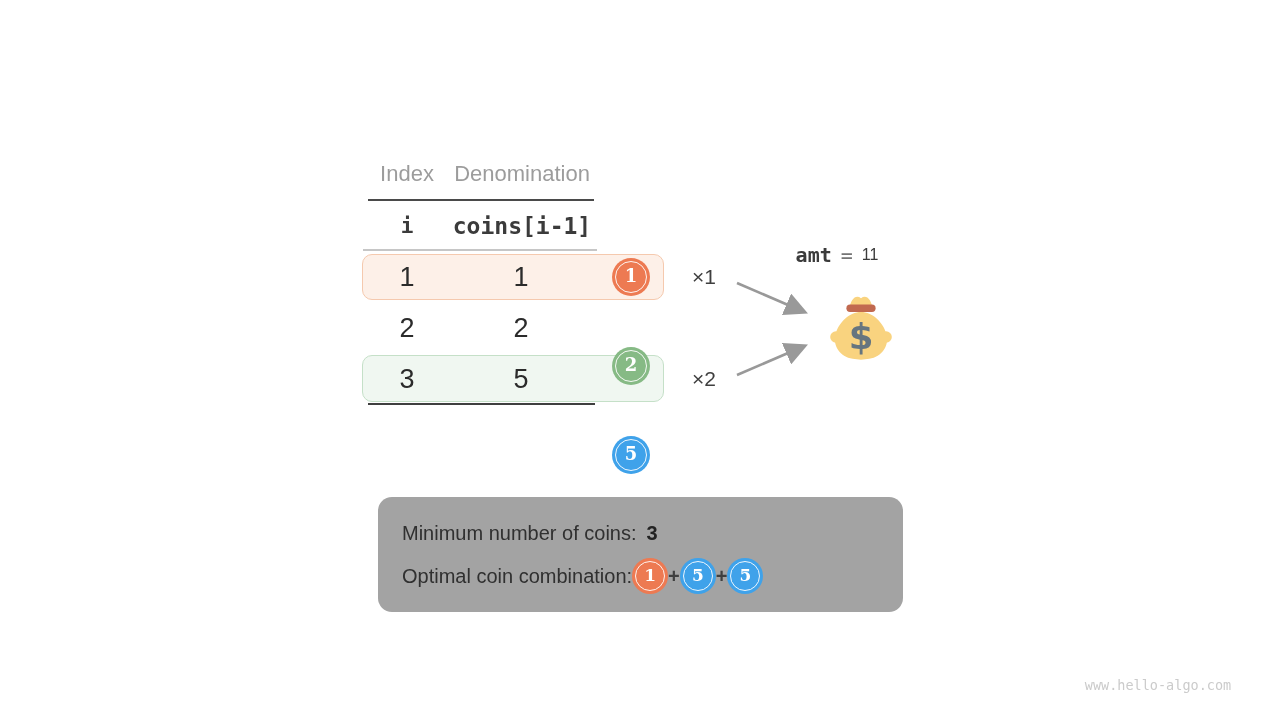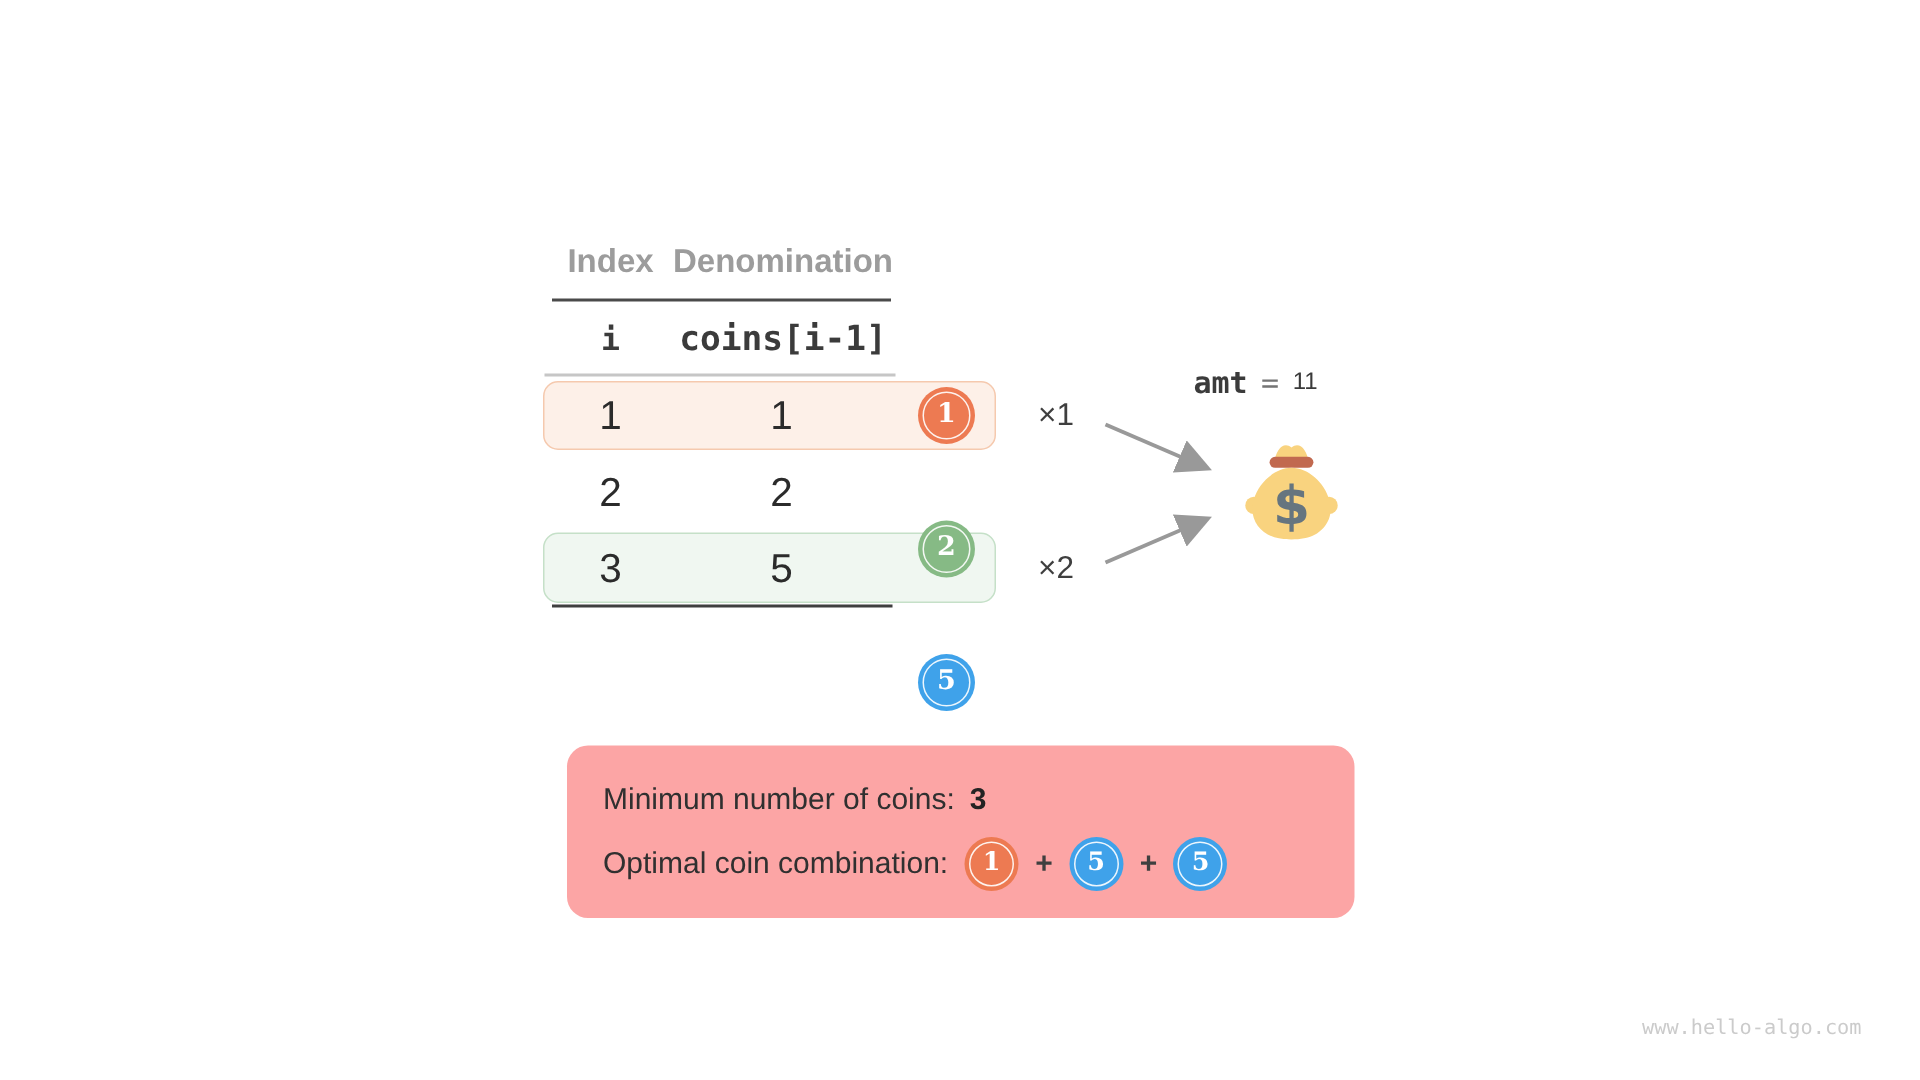--- a/index.html
+++ b/index.html
@@ -2,21 +2,21 @@
 <html><head>
 <meta charset="utf-8">
 <style>
   html,body { margin:0; padding:0; background:#ffffff; }
   .canvas {
     position:relative; width:1280px; height:720px; background:#ffffff;
     font-family:"Liberation Sans", sans-serif; overflow:hidden;
   }
   .abs { position:absolute; }
   .center { display:flex; align-items:center; justify-content:center; }
-  .col-hdr { color:#9C9C9C; font-weight:bold; font-size:22px; }
+  .col-hdr { color:#9C9C9C; font-weight:normal; font-size:22px; }
   .code { font-family:"DejaVu Sans Mono", monospace; font-weight:bold; color:#3B3B3B; }
   .cell-num { font-size:27px; color:#2B2B2B; }
   .hline { position:absolute; height:2px; }
   .hl-row { position:absolute; border-radius:10px; box-sizing:border-box; }
   .hl-orange { background:#FDF0E8; border:1.5px solid #F5C9AE; }
   .hl-green  { background:#F0F7F1; border:1.5px solid #C5E0C8; }
   .coin {
     position:relative; border-radius:50%;
     display:flex; align-items:center; justify-content:center;
   }
@@ -32,28 +32,28 @@
   .coin-digit {
     font-family:"DejaVu Serif", serif; font-weight:bold; color:#ffffff;
     font-size:18px; line-height:1; position:relative; top:-1px;
   }
   .coin-36 .coin-digit { font-size:17px; }
   .mult { font-size:21px; color:#3F3F3F; }
   .target-label { font-size:21px; color:#3A3A3A; }
   .amt-var { font-size:20px; }
   .amt-eq { font-size:20px; color:#757575; font-family:"DejaVu Sans Mono", monospace; }
   .amt-val { font-size:16px; color:#3A3A3A; }
-  .result-box { background:#fca5a5; border-radius:14px; }
+  .result-box { background:#a3a3a3; border-radius:14px; }
   .result-line { position:absolute; display:flex; align-items:center; }
   .result-label { font-size:20px; color:#303030; }
   .result-value { font-size:20px; color:#232323; font-weight:bold; }
   .plus { font-size:20px; color:#3F3F3F; font-weight:600; }
   .watermark {
     font-family:"DejaVu Sans Mono", monospace; font-size:13.5px; color:#CBCBCB;
-    text-align:right;
+    text-align:center;
   }
 </style>
 </head>
 <body>
 
 <div class="canvas">
 
   <div class="abs center col-hdr" style="left:374px; top:161px; width:66px; height:26px;">Index</div>
   <div class="abs center col-hdr" style="left:441px; top:161px; width:162px; height:26px;">Denomination</div>
 
@@ -113,21 +113,21 @@
     <circle cx="56" cy="44" r="5.5" fill="#F9D37F"></circle>
     <path d="M32 20 C21 20 11 30 8 40 C4 52 12 63 24 65 C29 66 35 66 40 65 C52 63 60 52 56 40 C53 30 43 20 32 20 Z" fill="#F9D37F"></path>
     <text x="32" y="56" text-anchor="middle" font-family="DejaVu Sans, sans-serif" font-size="34" font-weight="bold" fill="#66757F">$</text>
   </svg>
 
   <div class="abs result-box" style="left:378px; top:497px; width:525px; height:115px;">
     <div class="result-line" style="left:24px; top:18px; height:36px; gap:10px;">
       <span class="result-label">Minimum number of coins:</span>
       <span class="result-value">3</span>
     </div>
-    <div class="result-line" style="left:24px; top:60px; height:38px; gap:11px;text-align:right;">
+    <div class="result-line" style="left:24px; top:60px; height:38px; text-align:right;">
       <span class="result-label">Optimal coin combination:</span>
       <span class="coin coin-36 coin-orange">
         <span class="coin-digit">1</span>
       </span>
       <span class="plus">+</span>
       <span class="coin coin-36 coin-blue">
         <span class="coin-digit">5</span>
       </span>
       <span class="plus">+</span>
       <span class="coin coin-36 coin-blue">

